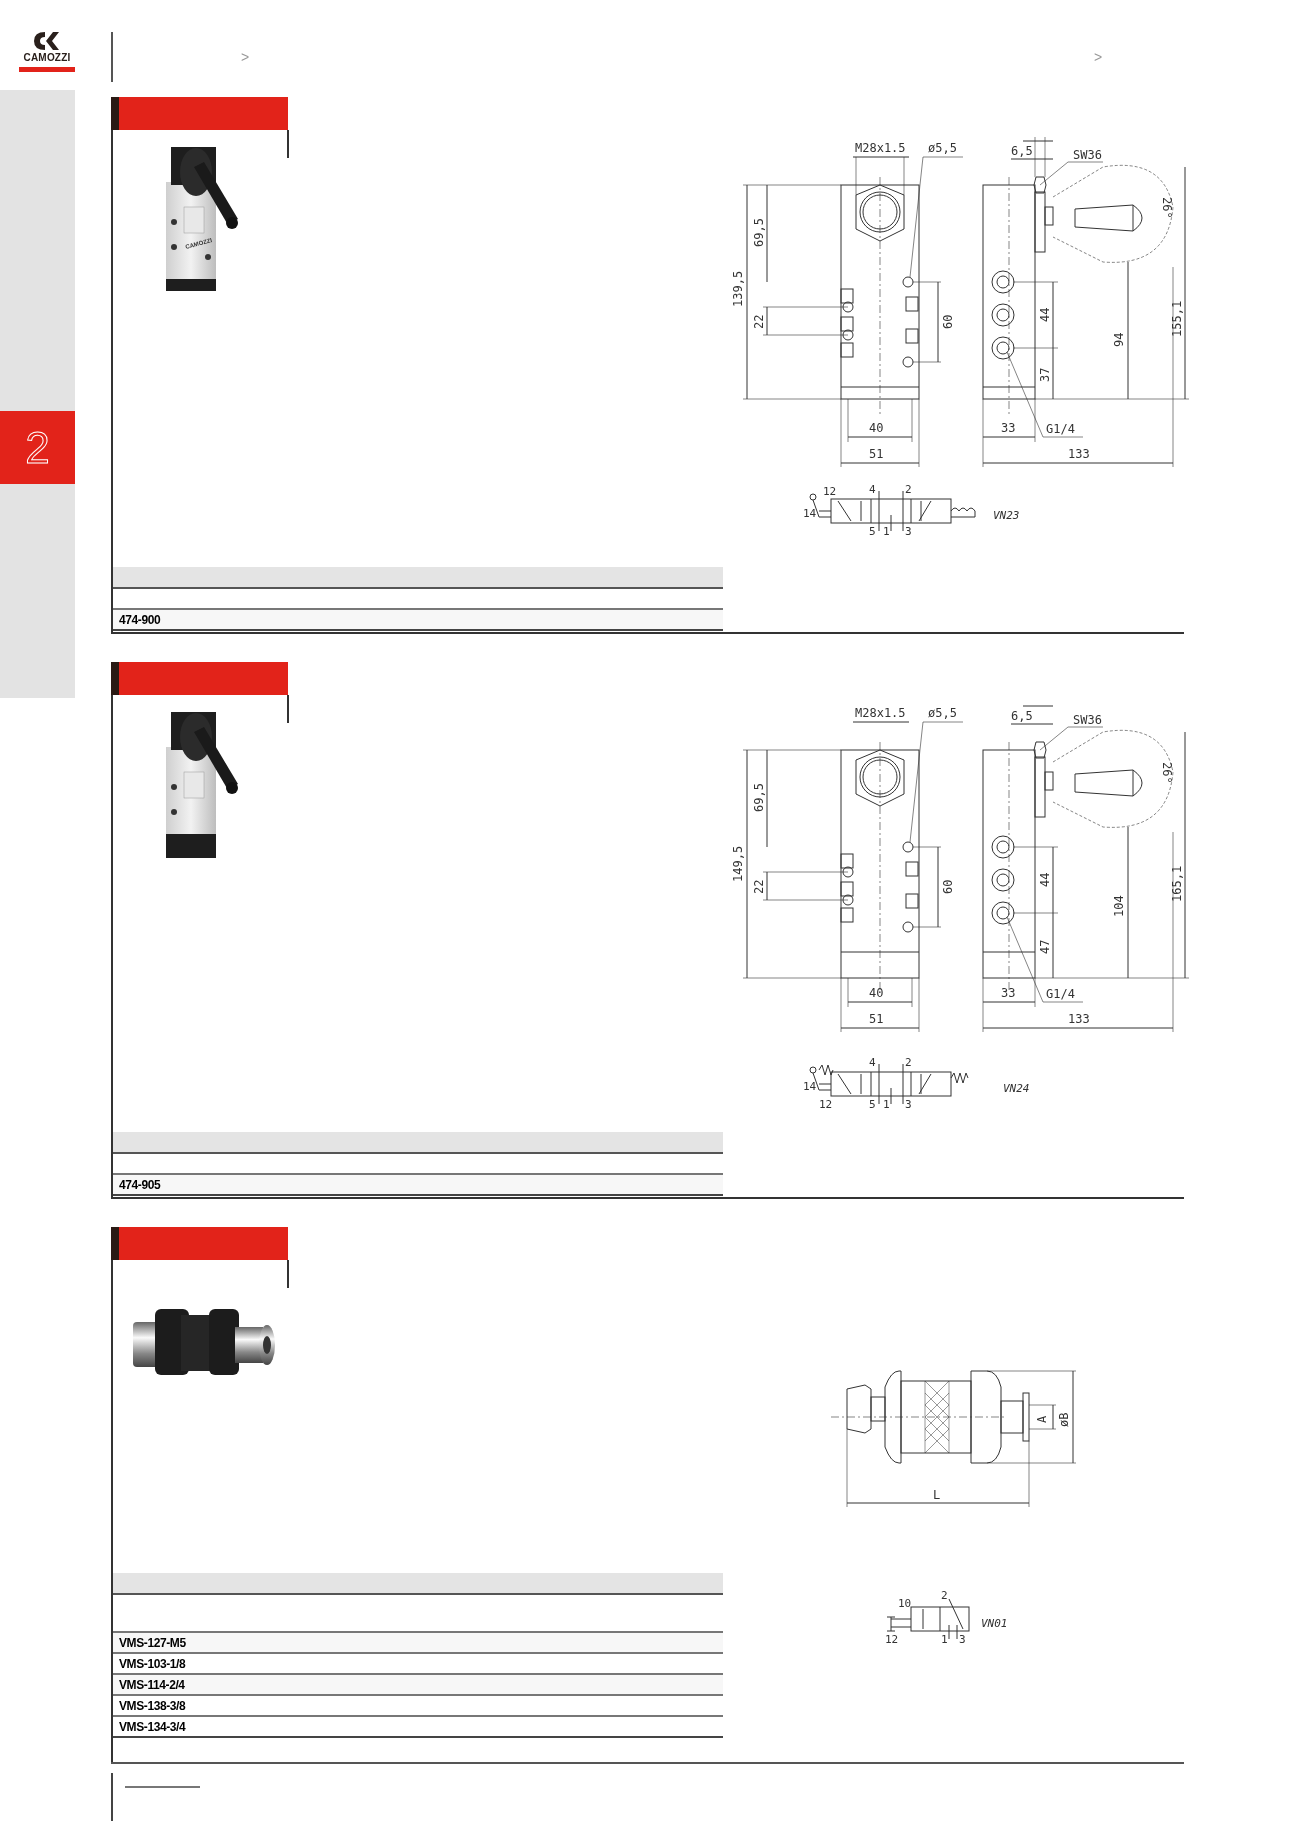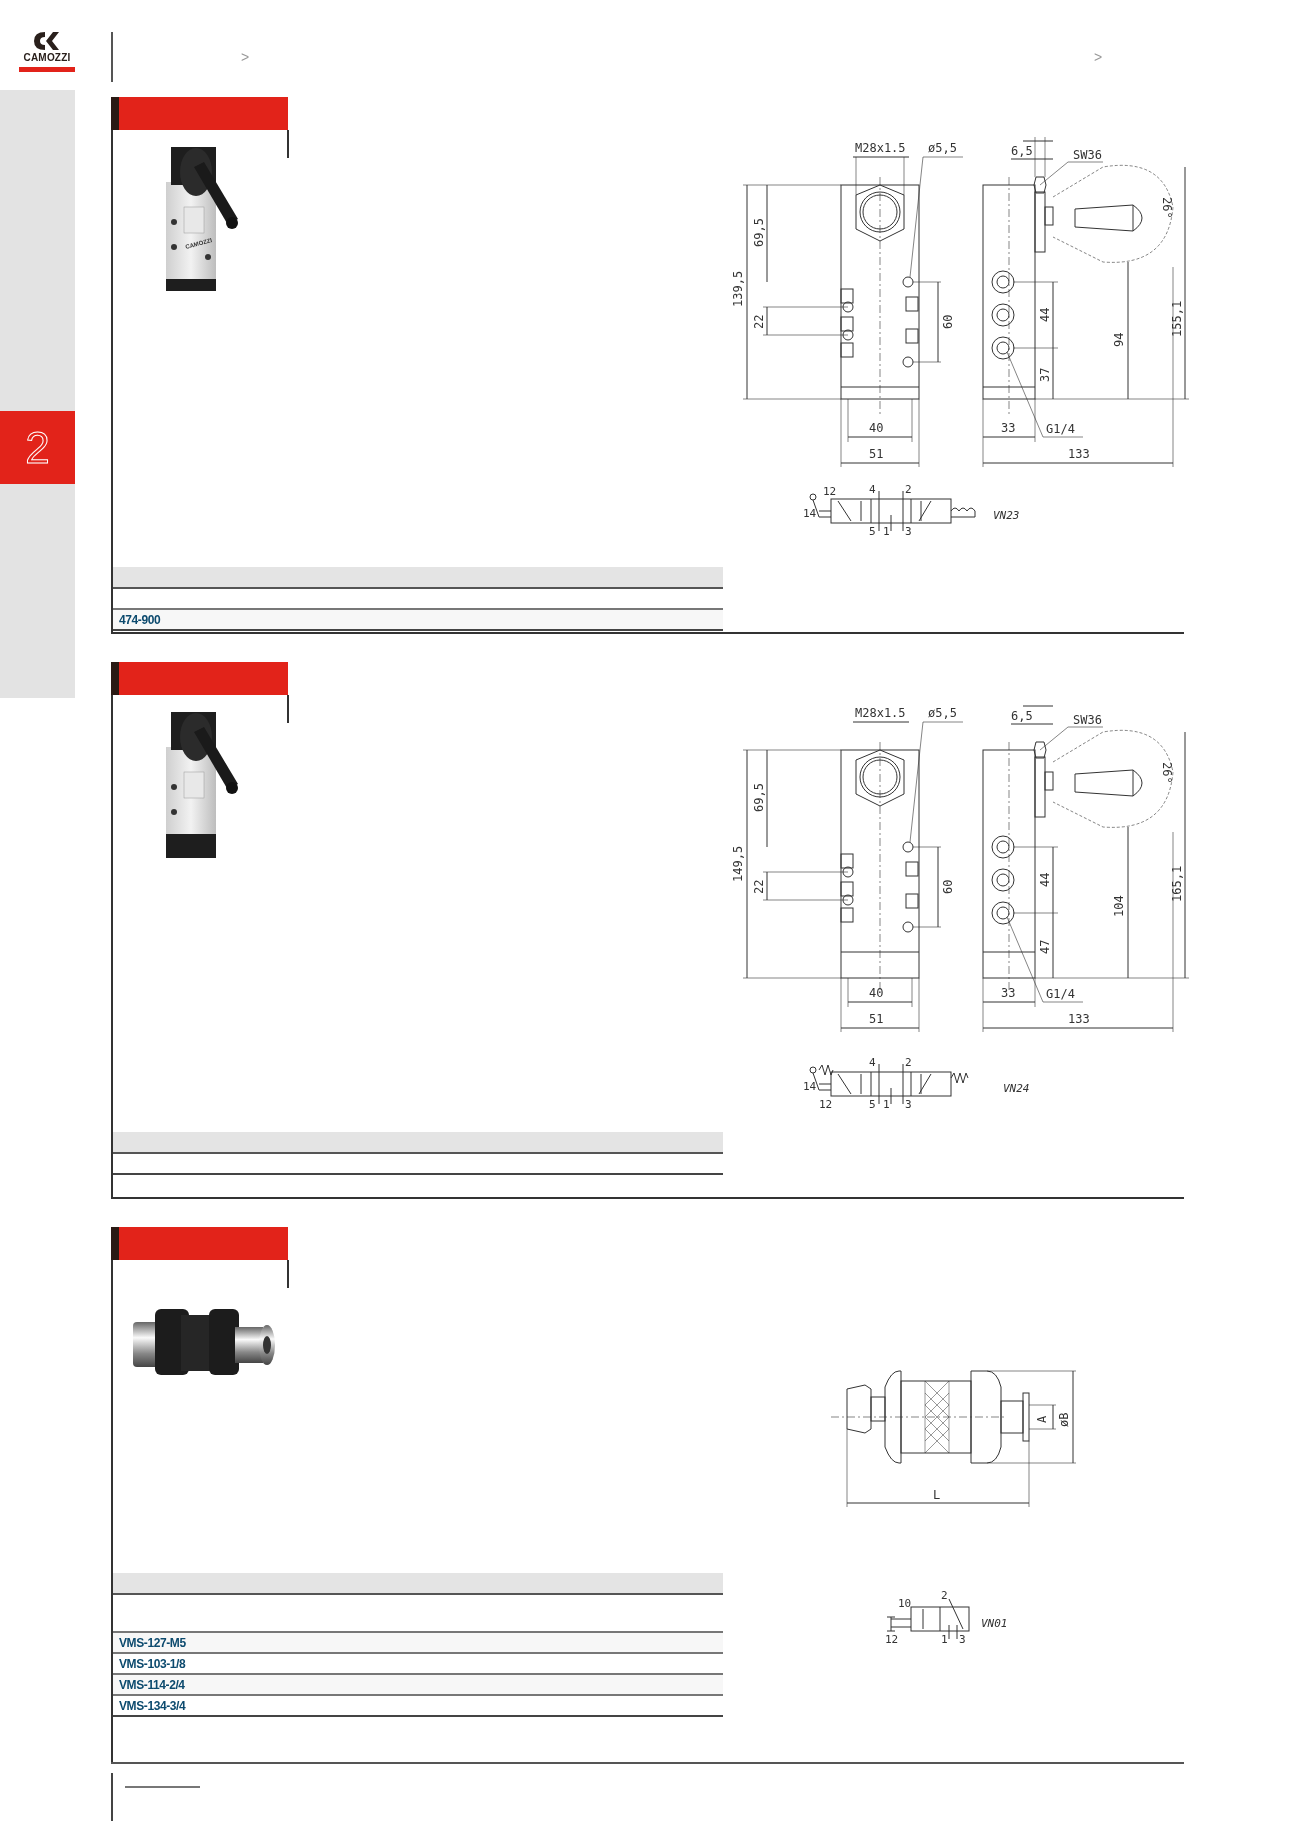--- a/index.html
+++ b/index.html
@@ -17,21 +17,21 @@
   .chapter-tab{left:0;top:411px;width:75px;height:73px;background:#e2231a;display:flex;align-items:center;justify-content:center;}
   .chapter-tab span{font-size:44px;color:transparent;-webkit-text-stroke:1px #fff;font-family:"Liberation Sans",sans-serif;font-weight:300;}
   
   .section{left:111px;width:1073px;}
   .sec-border{position:absolute;left:0;top:0;width:2px;background:#333;}
   .sec-head{position:absolute;left:0;top:0;width:177px;height:33px;background:#e2231a;}
   .sec-head .dark{position:absolute;left:0;top:0;width:8px;height:33px;background:#2a1a14;}
   .sec-head-tick{position:absolute;left:176px;top:33px;width:2px;height:28px;background:#333;}
   .photo{position:absolute;}
   .tbl{position:absolute;left:2px;width:610px;}
-  .tbl .row{position:relative;height:21px;border-bottom:2px solid #777;box-sizing:border-box;font-size:12px;font-weight:bold;letter-spacing:-0.4px;color:#0c4a6e;padding-left:6px;line-height:21px;}
+  .tbl .row{position:relative;height:21px;border-bottom:2px solid #777;box-sizing:border-box;font-size:12px;font-weight:bold;letter-spacing:-0.4px;color:#000000;padding-left:6px;line-height:21px;}
   .tbl .head{height:22px;background:#e4e4e4;border-bottom:2px solid #555;}
   .tbl .blank{background:#fff;}
   .tbl .alt{background:#f7f7f7;}
   .tbl .row:last-child{border-bottom:2px solid #444;}
   .sec-bottom{position:absolute;height:2px;background:#333;}
   .drawing{position:absolute;}
   .drawing svg text{font-family:"DejaVu Sans Mono",monospace;}
   
   .foot-line{left:111px;top:1773px;width:2px;height:48px;background:#444;}
   .foot-rule{left:125px;top:1786px;width:75px;height:2px;background:#777;}
@@ -231,20 +231,21 @@
     <ellipse cx="40" cy="35" rx="16" ry="24" fill="#2b2b2b"></ellipse>
     <path d="M38 30 L72 88 L82 82 L48 25 Z" fill="#1a1a1a"></path>
     <circle cx="76" cy="86" r="6" fill="#111"></circle>
     <circle cx="18" cy="85" r="3" fill="#333"></circle>
       <circle cx="18" cy="110" r="3" fill="#333"></circle>
     <rect x="28" y="70" width="20" height="26" fill="#e8e8e8" stroke="#999" stroke-width="0.5"></rect>
   </svg>
   <div class="tbl" style="top:470px;">
     <div class="row head"></div>
     <div class="row blank"></div>
+    <div class="row alt">474-905</div>
   </div>
   <div class="sec-bottom" style="left:0;top:535px;width:1073px;"></div>
 
   <div class="drawing" style="left:612px;top:40px;">
     <svg width="470" height="440" viewBox="0 0 470 440" stroke="#333" fill="none" stroke-width="1">
       <rect x="118" y="48" width="78" height="228"></rect>
       <line x1="118" y1="250" x2="196" y2="250"></line>
       <polygon points="157,48 181,58 181,92 157,104 133,92 133,58"></polygon>
       <circle cx="157" cy="75" r="20"></circle>
         <circle cx="157" cy="75" r="17"></circle>
@@ -386,20 +387,21 @@
     <rect x="116" y="30" width="28" height="36" fill="url(#chrome)"></rect>
     <ellipse cx="148" cy="48" rx="8" ry="20" fill="url(#chrome)"></ellipse>
     <ellipse cx="148" cy="48" rx="4" ry="9" fill="#333"></ellipse>
   </svg>
   <div class="tbl" style="top:346px;">
     <div class="row head"></div>
     <div class="row blank" style="height:38px;"></div>
     <div class="row alt">VMS-127-M5</div>
     <div class="row">VMS-103-1/8</div>
     <div class="row alt">VMS-114-2/4</div>
+    <div class="row">VMS-138-3/8</div>
     <div class="row">VMS-134-3/4</div>
   </div>
   <div class="sec-bottom" style="left:0;top:535px;width:1073px;background:#555;"></div>
 
   <div class="drawing" style="left:720px;top:140px;">
     <svg width="260" height="320" viewBox="0 0 260 320" stroke="#333" fill="none" stroke-width="1">
       <polygon points="16,22 34,18 40,22 40,62 34,66 16,62"></polygon>
       <rect x="40" y="30" width="14" height="24"></rect>
       <path d="M54 20 Q60 4 68 4 L70 4 L70 96 L68 96 Q60 96 54 80 Z"></path>
       <rect x="70" y="14" width="70" height="72"></rect>

